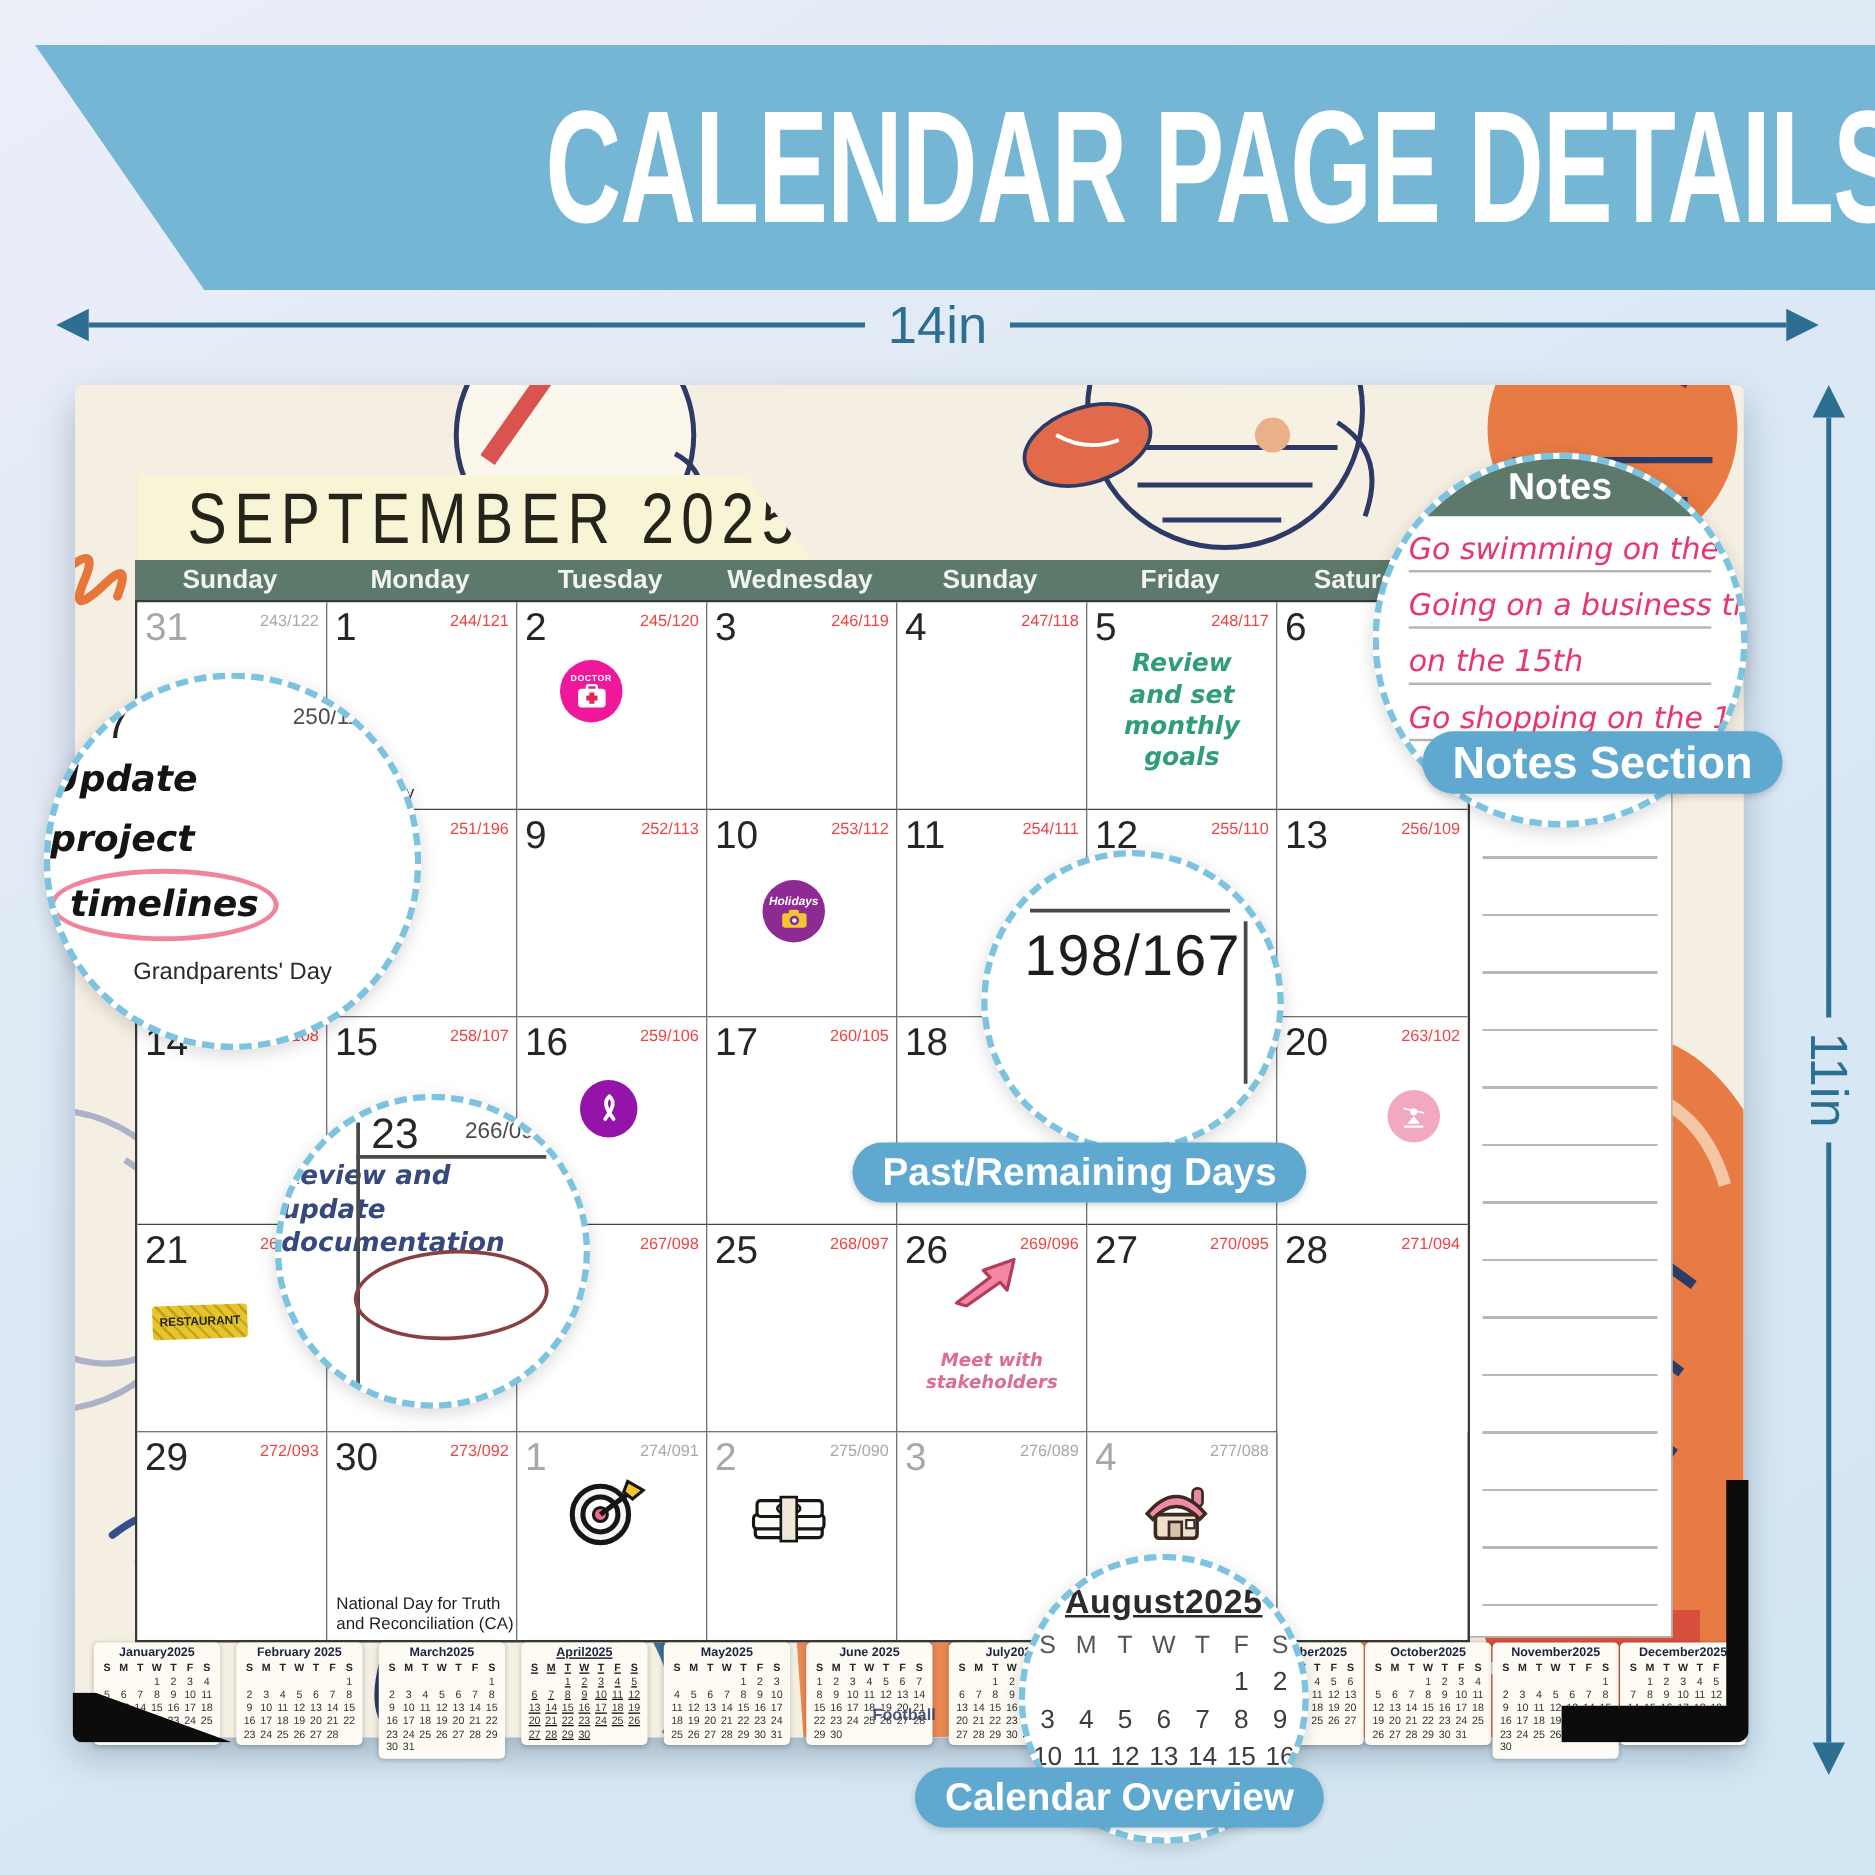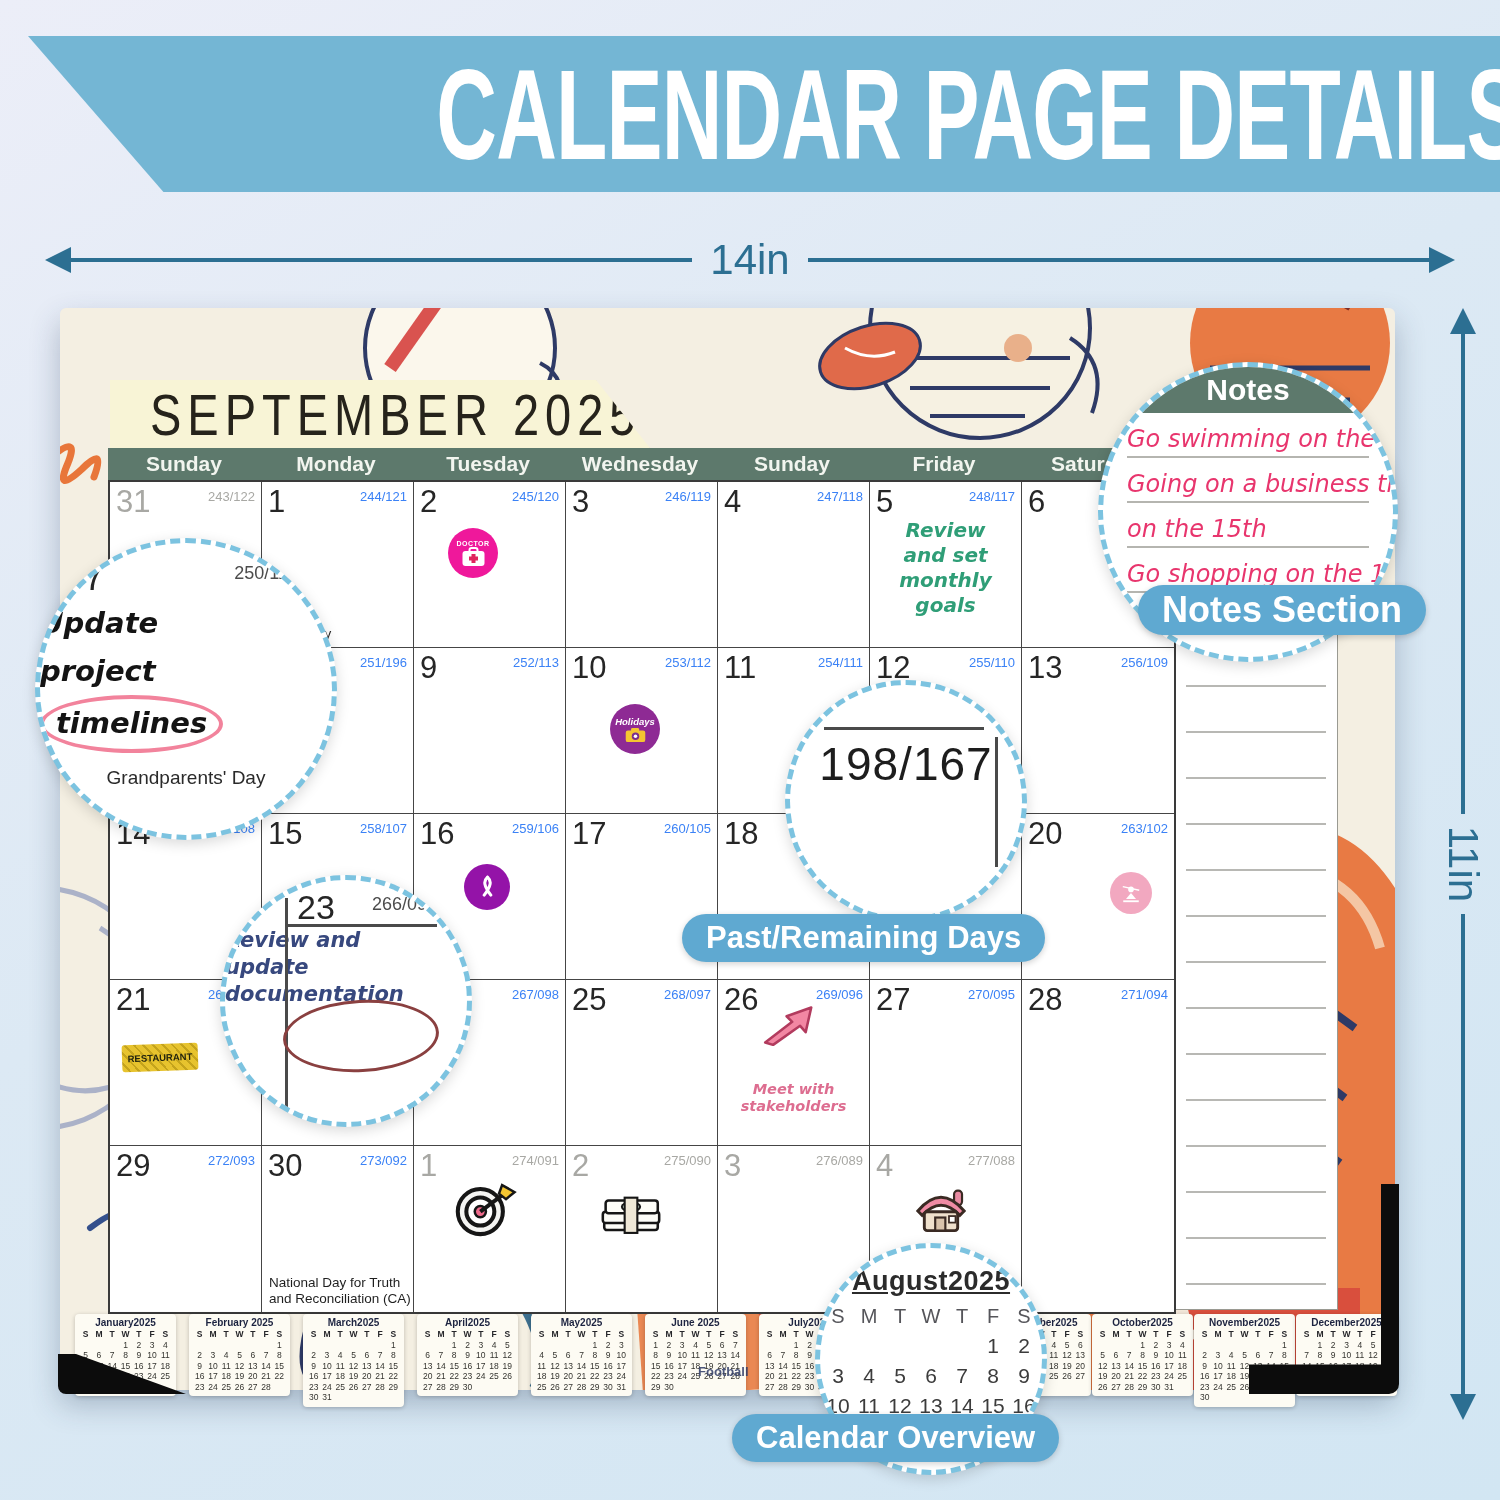--- a/index.html
+++ b/index.html
@@ -2,21 +2,21 @@
 <html><head>
 <meta charset="utf-8">
 <style>
   html,body{margin:0;padding:0;}
   body{width:1500px;height:1500px;position:relative;overflow:hidden;
        font-family:"Liberation Sans",sans-serif;
        background:linear-gradient(150deg,#eceef8 0%,#dce9f4 45%,#d2e6f3 100%);}
   .stage{position:absolute;inset:0;}
 
   
-  .banner{position:absolute;left:28px;top:36px;width:1472px;height:156px;
+  .banner{position:absolute;left:28px;top:36px;width:1472px;height:196px;
           background:#74b6d4;clip-path:polygon(0 0,100% 0,100% 100%,9.2% 100%);
           display:flex;align-items:center;justify-content:center;}
   .banner-title{display:inline-block;margin-left:430px;color:#fff;font-weight:bold;
           font-size:100px;letter-spacing:-1px;transform:scale(.84,1.28);white-space:nowrap;}
 
   
   .h-dim{position:absolute;left:45px;top:240px;width:1410px;height:40px;
          display:flex;align-items:center;color:#2c6f92;}
   .h-dim .line{flex:1;height:4px;background:#2c6f92;}
   .arr{width:0;height:0;}
@@ -54,21 +54,21 @@
         background:repeating-linear-gradient(to bottom,transparent 0 44px,#b8b8b4 44px 46px);}
 
   .grid{position:absolute;left:48px;top:172px;width:1064px;height:830px;background:#fff;
         border:2px solid #3a3a3a;box-sizing:content-box;
         display:grid;grid-template-columns:repeat(7,1fr);grid-template-rows:repeat(5,1fr);}
   .cell{position:relative;border-right:1.5px solid #454545;border-bottom:1.5px solid #454545;
         padding:2px 6px;overflow:hidden;background:#fff;}
   .cell:nth-child(7n){border-right:none;}
   .cell:nth-last-child(-n+7){border-bottom:none;}
   .daynum{font-size:31px;color:#262626;line-height:36px;}
-  .count{float:right;font-size:13px;color:#3b82f6;margin-top:5px;}
+  .count{float:right;font-size:13px;color:#ef4444;margin-top:5px;}
   .cell.dim .daynum,.cell.dim .count{color:#a8a8a4;}
   .holiday{position:absolute;left:7px;bottom:5px;font-size:13.5px;color:#1f1f1f;line-height:16px;max-width:142px;}
   .note{position:absolute;left:0;right:0;top:36px;text-align:center;font-style:italic;font-family:"DejaVu Sans",sans-serif;}
   .note.green{color:#2f9e77;font-weight:bold;font-size:20px;line-height:25px;}
   .note.pink{color:#dd6d90;font-weight:bold;font-size:14.5px;line-height:17px;top:auto;bottom:30px;}
 
   
   .sticker{position:absolute;display:flex;flex-direction:column;align-items:center;justify-content:center;}
   .round-st{border-radius:50%;}
   .st-label{font-weight:bold;color:#fff;}
@@ -498,21 +498,21 @@
             <span>29</span>
             <span>30</span>
             <span>31</span>
             <span></span>
             <span></span>
             <span></span>
             <span></span>
             <span></span>
           </div>
         </div>
-        <div class="mini" style="left: 357px;">
+        <div class="mini" style="left: 357px; text-decoration: underline;">
           <div class="mini-title">April2025</div>
           <div class="mini-grid">
             <span class="wd">S</span>
             <span class="wd">M</span>
             <span class="wd">T</span>
             <span class="wd">W</span>
             <span class="wd">T</span>
             <span class="wd">F</span>
             <span class="wd">S</span>
             <span></span>

